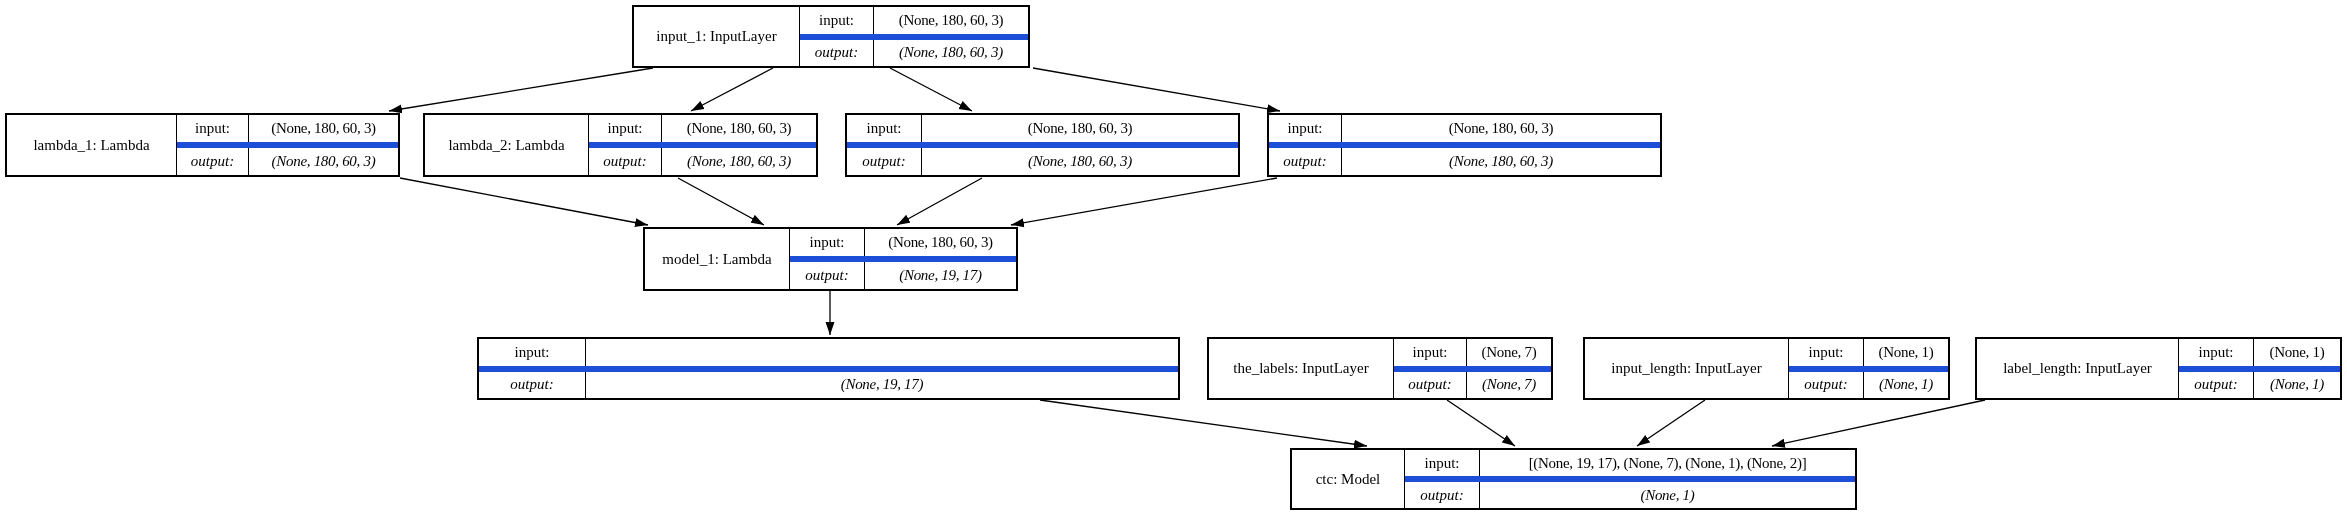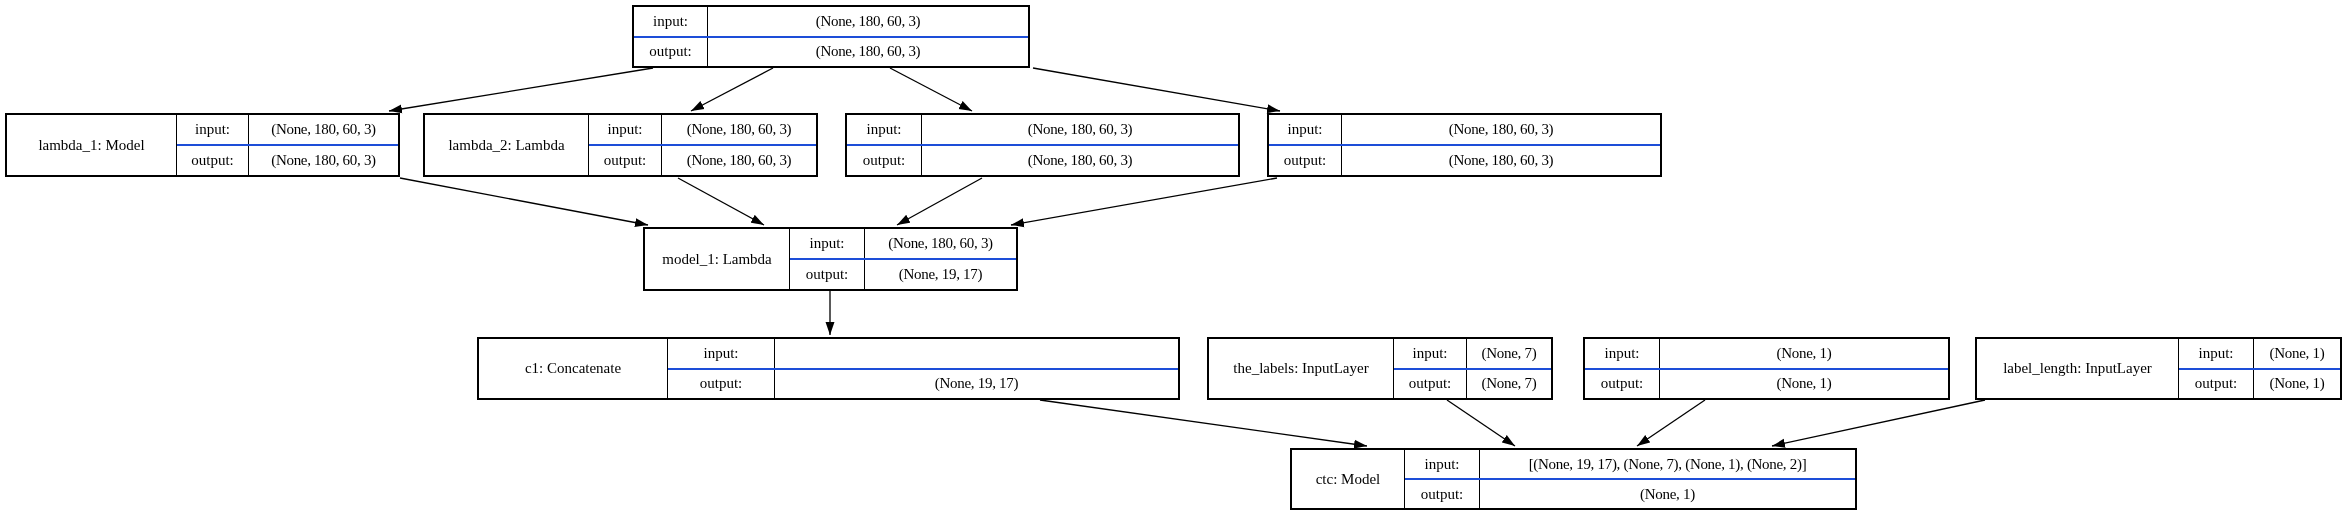--- a/index.html
+++ b/index.html
@@ -24,21 +24,21 @@
   .name {
     width:var(--namew);
     box-sizing:border-box;
     border-right:1px solid #000000;
     display:flex; align-items:center; justify-content:center;
     text-align:center;
     white-space:nowrap; overflow:hidden;
   }
   .io { flex:1; display:flex; flex-direction:column; min-width:0; }
   .row { flex:1; display:flex; min-width:0; }
-  .row + .row { border-top:2px solid #1d4ed8; }
+  .row + .row { border-top:6px solid #1d4ed8;font-style:italic; }
   .lbl {
     width:var(--lblw);
     box-sizing:border-box;
     border-right:1px solid #000000;
     display:flex; align-items:center; justify-content:center;
     white-space:nowrap;
   }
   .shape {
     flex:1; min-width:0;
     display:flex; align-items:center; justify-content:center;
@@ -66,34 +66,35 @@
     <line x1="982" y1="178" x2="897" y2="225" marker-end="url(#arrow)"></line>
     <line x1="1277" y1="178" x2="1011" y2="225" marker-end="url(#arrow)"></line>
     <line x1="830" y1="291" x2="830" y2="335" marker-end="url(#arrow)"></line>
     <line x1="1040" y1="400" x2="1367" y2="446" marker-end="url(#arrow)"></line>
     <line x1="1447" y1="400" x2="1515" y2="446" marker-end="url(#arrow)"></line>
     <line x1="1705" y1="400" x2="1637" y2="446" marker-end="url(#arrow)"></line>
     <line x1="1985" y1="400" x2="1772" y2="446" marker-end="url(#arrow)"></line>
   </svg>
 
   <div class="node" style="left:632px;top:5px;width:398px;height:63px;--namew:166px;--lblw:74px">
+    <div class="name">input_1: InputLayer</div>
     <div class="io">
       <div class="row">
         <div class="lbl">input:</div>
         <div class="shape">(None, 180, 60, 3)</div>
       </div>
       <div class="row">
         <div class="lbl">output:</div>
         <div class="shape">(None, 180, 60, 3)</div>
       </div>
     </div>
   </div>
 
   <div class="node" style="left:5px;top:113px;width:395px;height:64px;--namew:170px;--lblw:72px">
-    <div class="name">lambda_1: Model</div>
+    <div class="name">lambda_1: Lambda</div>
     <div class="io">
       <div class="row">
         <div class="lbl">input:</div>
         <div class="shape">(None, 180, 60, 3)</div>
       </div>
       <div class="row">
         <div class="lbl">output:</div>
         <div class="shape">(None, 180, 60, 3)</div>
       </div>
     </div>
@@ -147,21 +148,20 @@
         <div class="shape">(None, 180, 60, 3)</div>
       </div>
       <div class="row">
         <div class="lbl">output:</div>
         <div class="shape">(None, 19, 17)</div>
       </div>
     </div>
   </div>
 
   <div class="node" style="left:477px;top:337px;width:703px;height:63px;--namew:189px;--lblw:107px">
-    <div class="name">c1: Concatenate</div>
     <div class="io">
       <div class="row">
         <div class="lbl">input:</div>
       </div>
       <div class="row">
         <div class="lbl">output:</div>
         <div class="shape">(None, 19, 17)</div>
       </div>
     </div>
   </div>
@@ -174,20 +174,21 @@
         <div class="shape">(None, 7)</div>
       </div>
       <div class="row">
         <div class="lbl">output:</div>
         <div class="shape">(None, 7)</div>
       </div>
     </div>
   </div>
 
   <div class="node" style="left:1583px;top:337px;width:367px;height:63px;--namew:204px;--lblw:75px">
+    <div class="name">input_length: InputLayer</div>
     <div class="io">
       <div class="row">
         <div class="lbl">input:</div>
         <div class="shape">(None, 1)</div>
       </div>
       <div class="row">
         <div class="lbl">output:</div>
         <div class="shape">(None, 1)</div>
       </div>
     </div>

